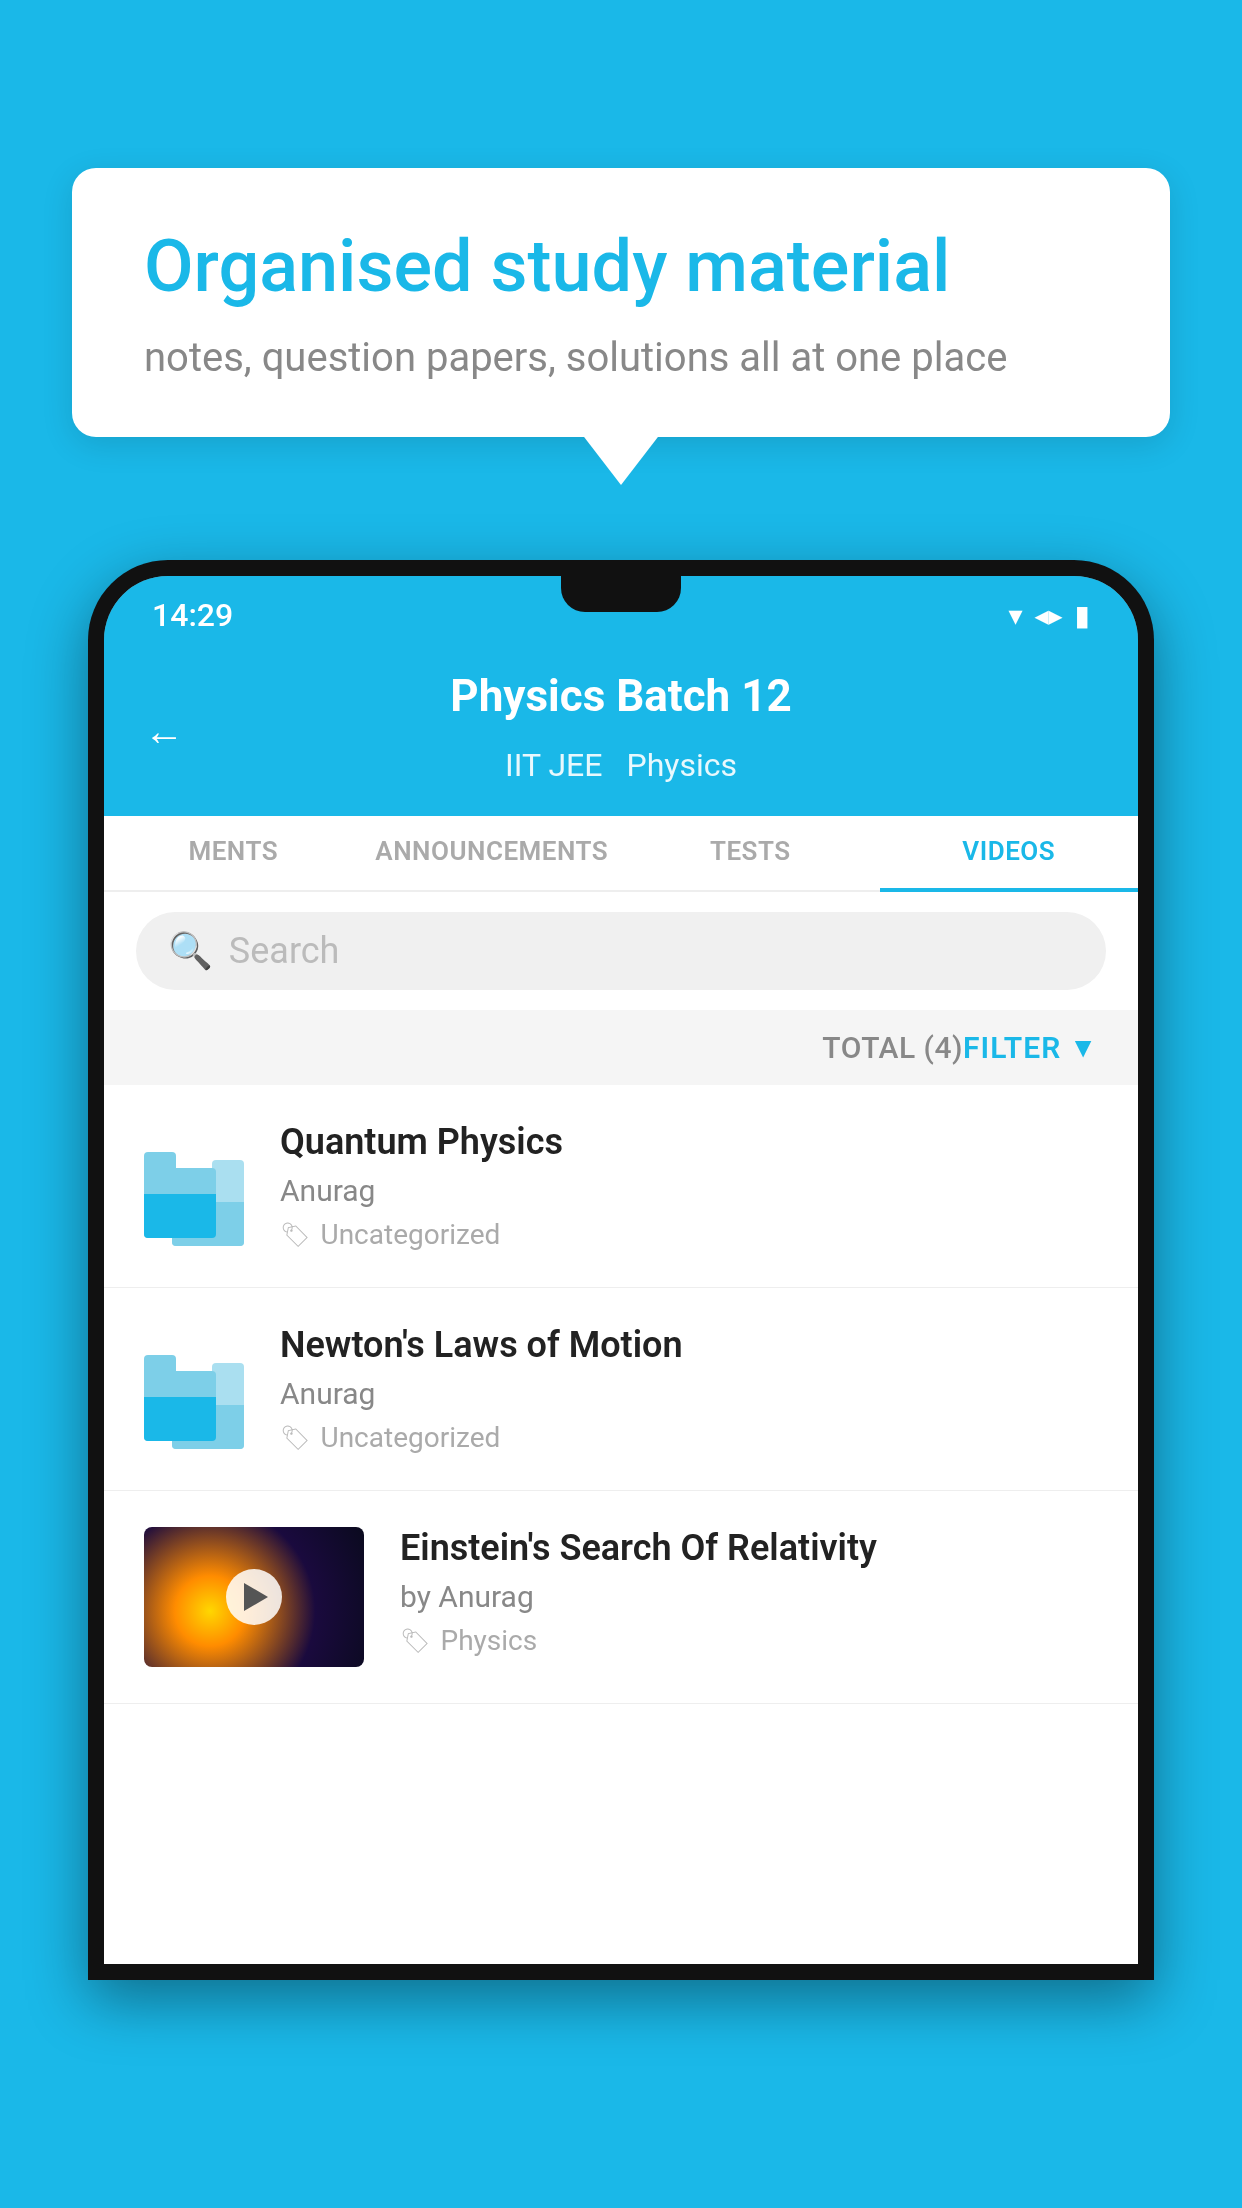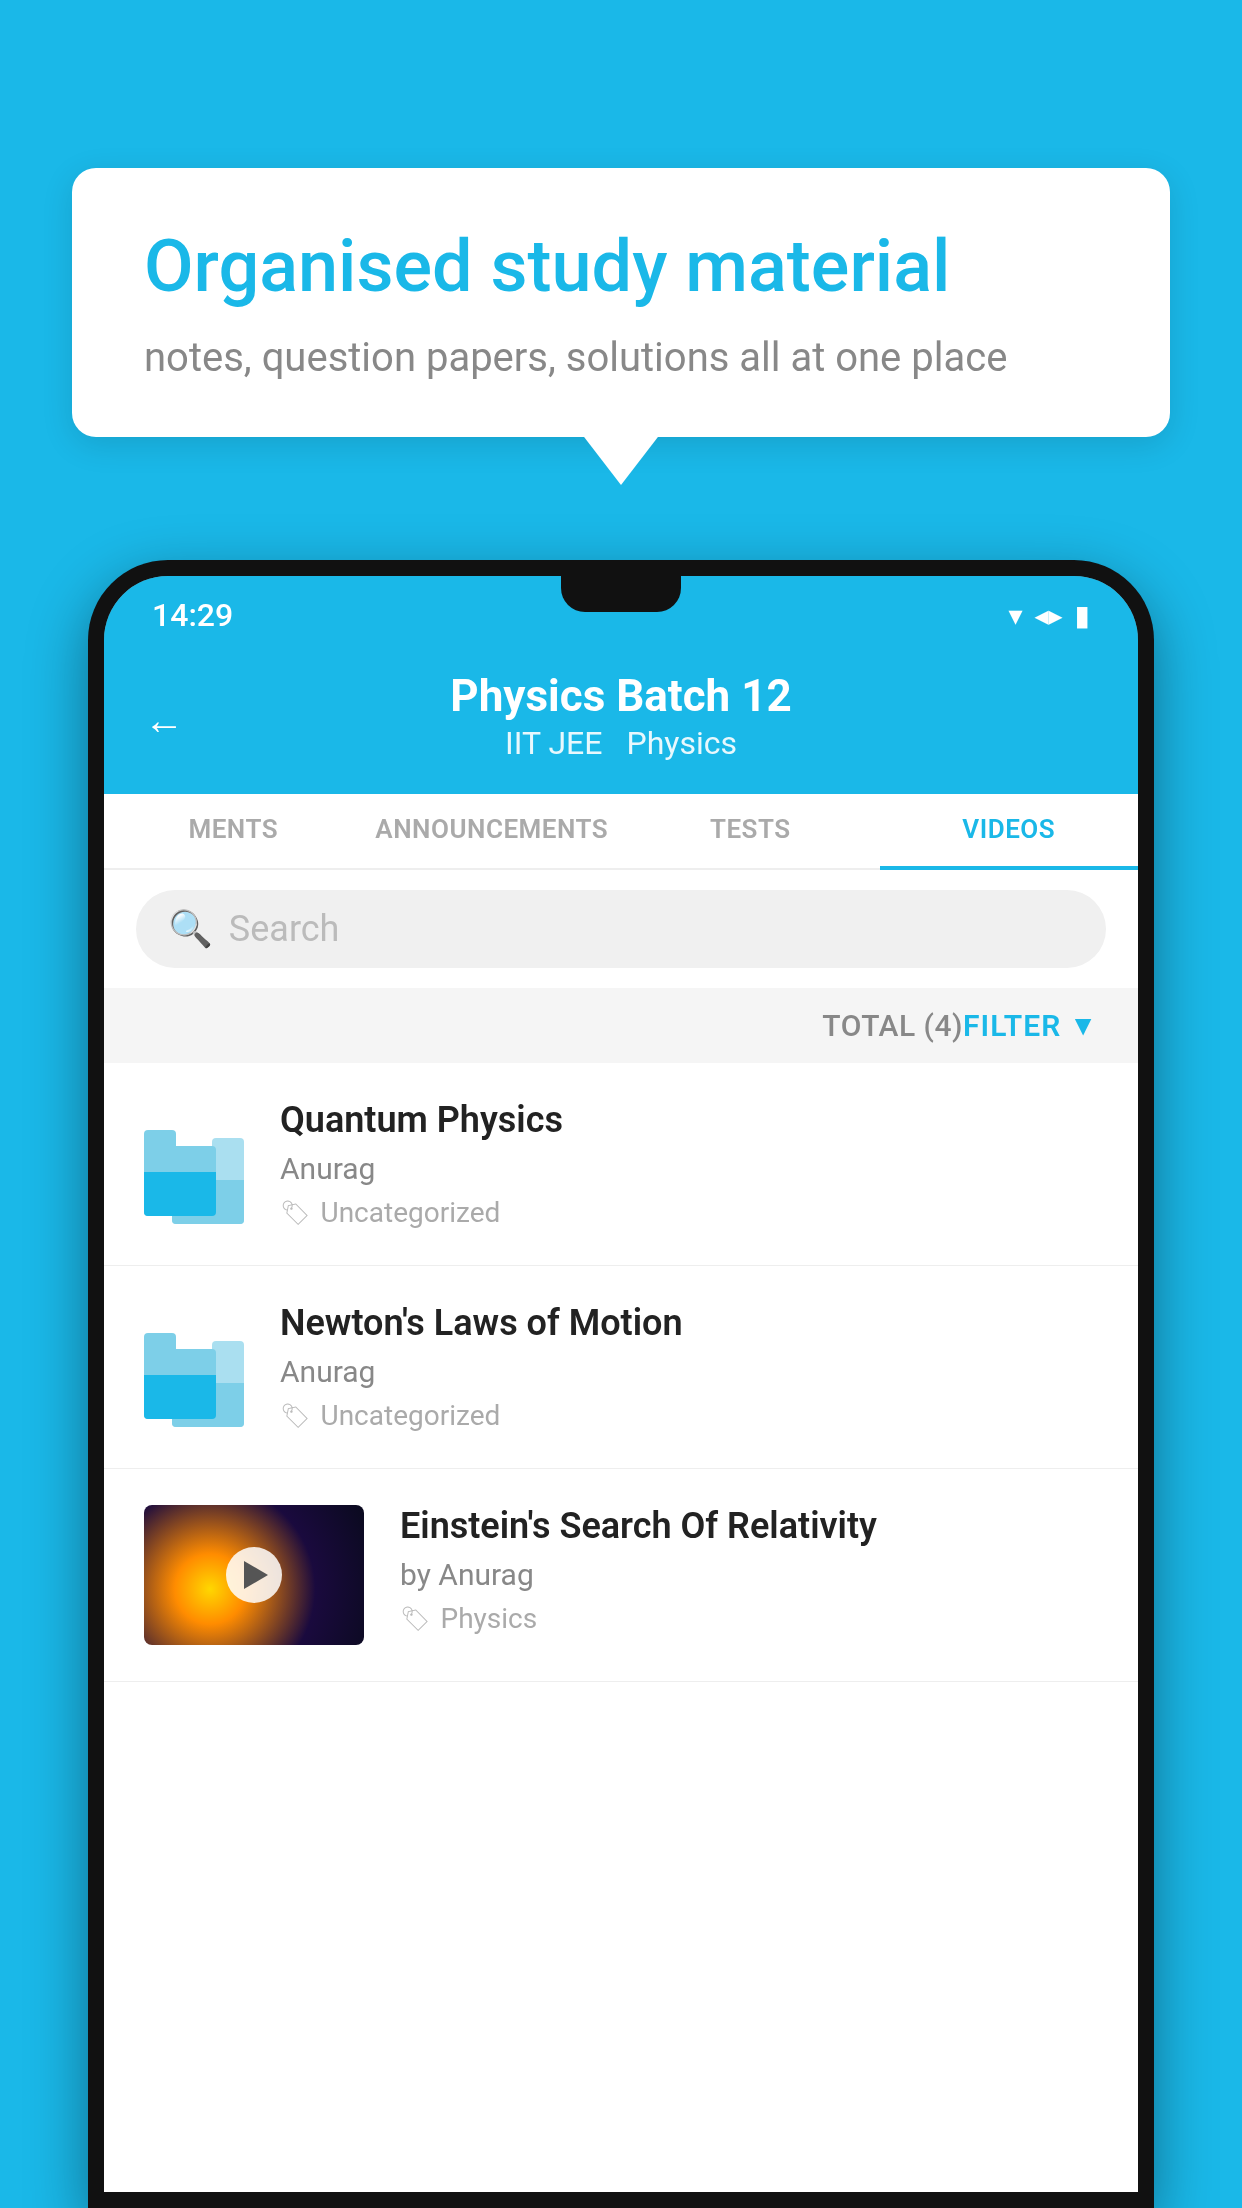--- a/index.html
+++ b/index.html
@@ -135,21 +135,21 @@
 
     .header-title {
       color: white;
       font-size: 44px;
       font-weight: 700;
     }
 
     .header-subtitle {
       color: rgba(255,255,255,0.9);
       font-size: 32px;
-      margin-top: 2px;
+      margin-top: 24px;
       display: flex;
       gap: 24px;
     }
 
     .header-subtitle span {
       display: inline-block;
     }
 
     
     .tab-bar {
@@ -417,21 +417,21 @@
 
     .item-by {
       color: #888;
       font-size: 30px;
       margin-bottom: 10px;
     }
   </style>
 </head>
 <body>
 
-<div style="width:1242px;height:2208px;background:#1ab8e8;position:relative;">
+<div style="width:1242px;height:1980px;background:#1ab8e8;position:relative;">
 
   <div class="speech-bubble">
     <div class="bubble-title">Organised study material</div>
     <div class="bubble-subtitle">notes, question papers, solutions all at one place</div>
   </div>
 
   <div class="phone-frame">
 
     <div class="notch"></div>
 

